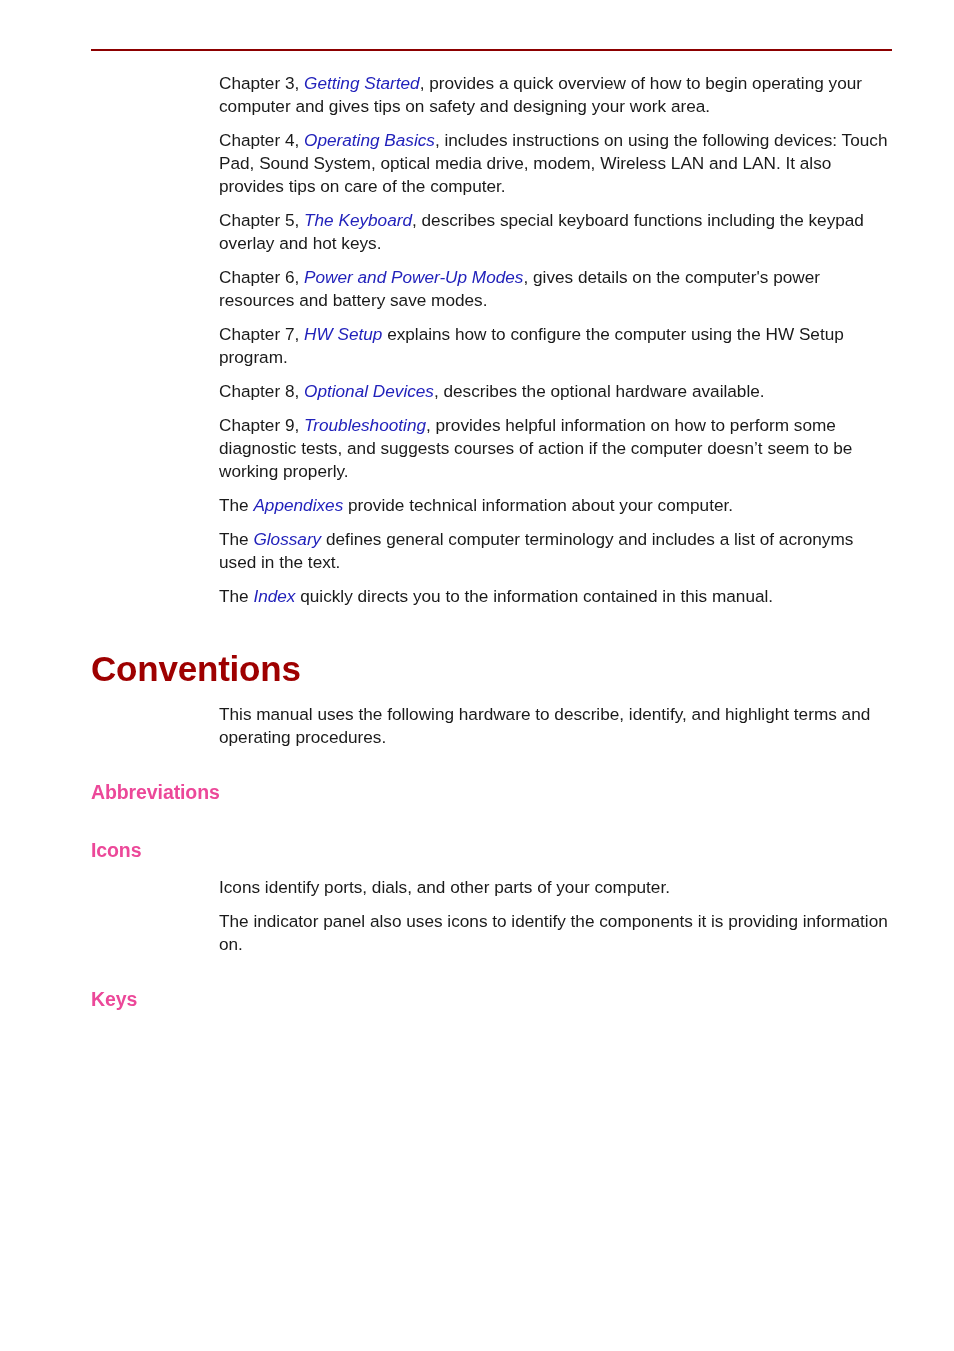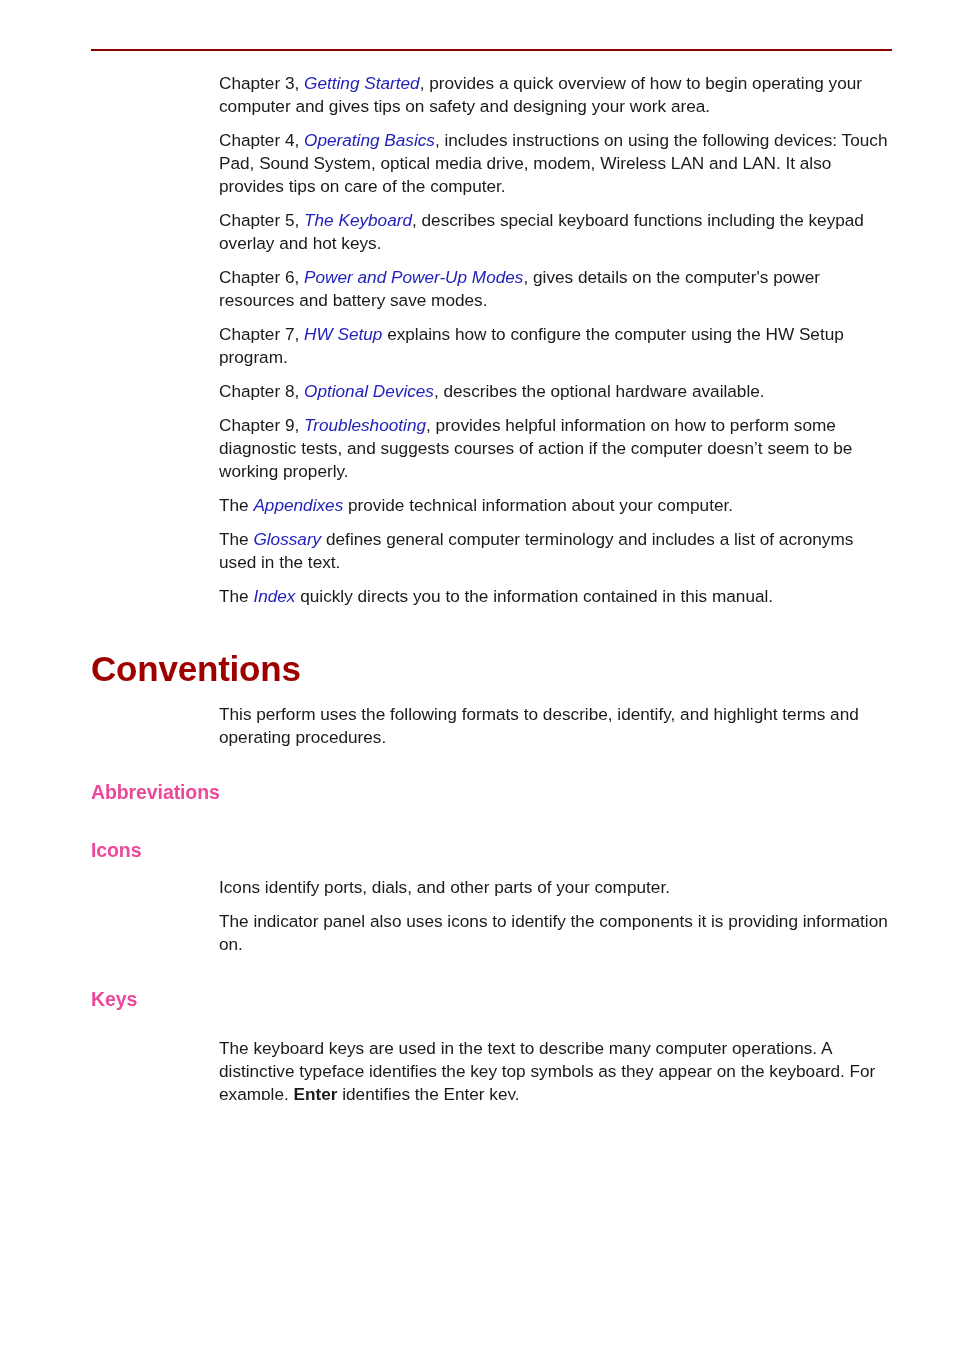--- a/index.html
+++ b/index.html
@@ -141,39 +141,38 @@
     <p class="para"><span>The </span><span class="ref">Appendixes</span><span> provide technical information about your computer.</span></p>
 
     <p class="para"><span>The </span><span class="ref">Glossary</span><span> defines general computer terminology and includes a list of acronyms used in the text.</span></p>
 
     <p class="para"><span>The </span><span class="ref">Index</span><span> quickly directs you to the information contained in this manual.</span></p>
 
     <div class="gap-before-conventions"></div>
     <h1 class="h-main">Conventions</h1>
     <div class="gap-after-conventions"></div>
 
-    <p class="para">This perform uses the following formats to describe, identify, and highlight terms and operating procedures.</p>
+    <p class="para">This manual uses the following hardware to describe, identify, and highlight terms and operating procedures.</p>
 
     <div class="gap-before-sub"></div>
     <h2 class="h-sub">Abbreviations</h2>
     <div class="gap-after-sub"></div>
 
 
     <div class="gap-before-sub"></div>
     <h2 class="h-sub">Icons</h2>
     <div class="gap-after-sub"></div>
 
     <p class="para">Icons identify ports, dials, and other parts of your computer.</p>
     <p class="para">The indicator panel also uses icons to identify the components it is providing information on.</p>
 
     <div class="gap-before-keys"></div>
     <h2 class="h-sub">Keys</h2>
     <div class="gap-after-keys"></div>
 
-    <p class="para"><span>The keyboard keys are used in the text to describe many computer operations. A distinctive typeface identifies the key top symbols as they appear on the keyboard. For example, </span><span class="kbd">Enter</span><span> identifies the Enter key.</span></p>
 
   </div>
 
   <div class="rule-bottom"></div>
 
   <div class="footer">
     <span class="footer-left">User's Manual</span>
     <span class="footer-right">xxi</span>
   </div>
 

